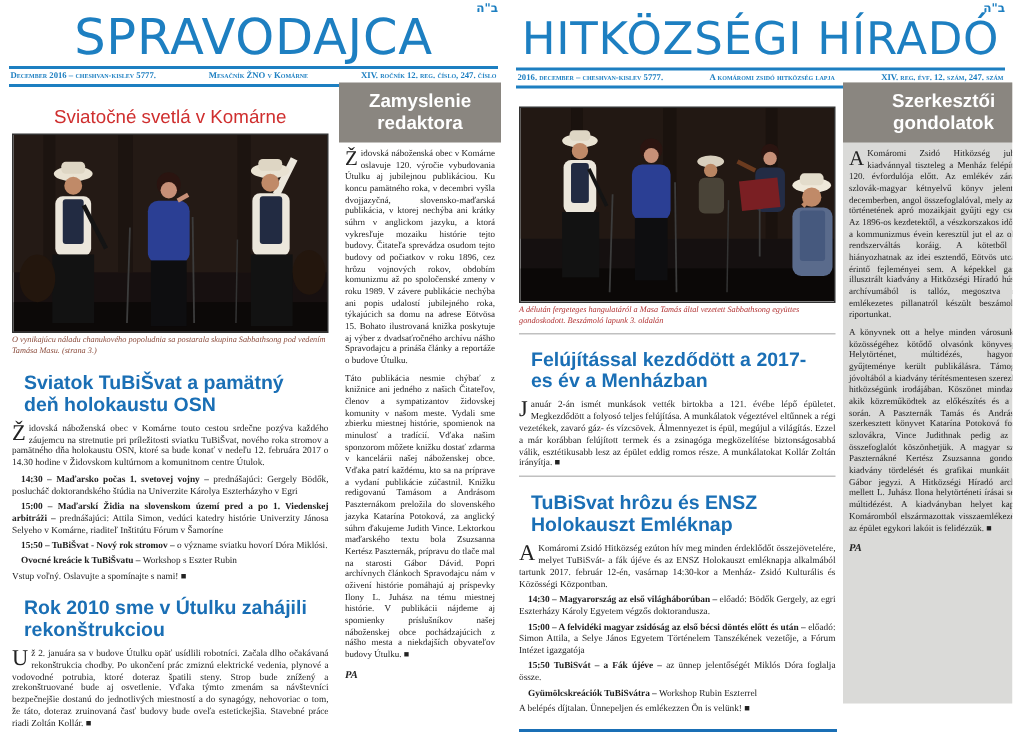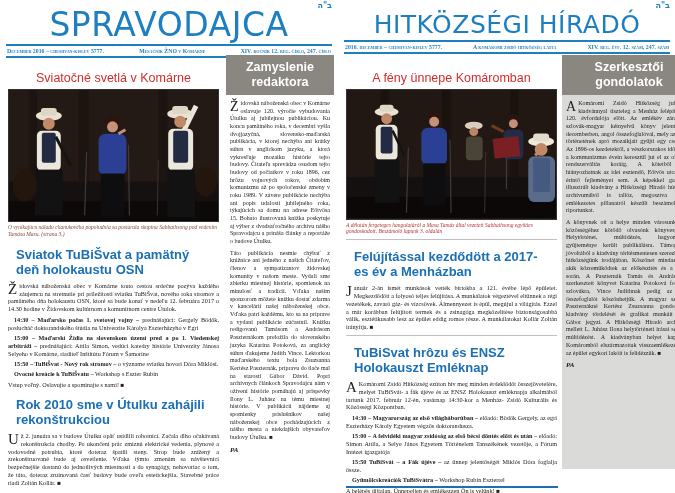--- a/index.html
+++ b/index.html
@@ -9,21 +9,21 @@
   .page-left{left:0;}
   .page-right{left:338px;}
 
   
   .masthead{position:absolute;top:0;left:6px;right:5px;}
   .bh{position:absolute;top:1px;right:0;color:#1d7fc1;font-size:8px;font-weight:bold;
       font-family:"DejaVu Sans",sans-serif;}
   .mast-title{margin-top:8px;text-align:center;color:#1d7fc1;line-height:1;
       font-family:"DejaVu Sans",sans-serif;font-weight:400;letter-spacing:.5px;}
   .page-left .mast-title{font-size:33px;}
-  .page-right .mast-title{font-size:25px;margin-top:12px;}
+  .page-right .mast-title{font-size:30px;margin-top:12px;}
   .mast-rule{height:2px;background:#1d7fc1;margin-top:3px;}
   .dateline{display:flex;justify-content:space-between;align-items:baseline;
       color:#1d7fc1;font-weight:bold;font-size:5.8px;font-variant:small-caps;
       padding:2px 1px;}
   .mast-rule2{height:2px;background:#1d7fc1;}
 
   
   .main-col{position:absolute;left:8px;top:71px;width:211px;}
   .side-col{position:absolute;left:226px;top:55px;width:108px;}
   .side-col.graybg{background:#dadad8;padding:0 0 6px 0;left:224px;width:134px;height:408px;}
@@ -145,21 +145,20 @@
       <div class="mast-rule"></div>
       <div class="dateline">
         <span>2016. december – cheshvan-kislev 5777.</span>
         <span>A komáromi zsidó hitközség lapja</span>
         <span>XIV. reg. évf. 12. szám, 247. szám</span>
       </div>
       <div class="mast-rule2"></div>
     </div>
 
     <div class="main-col">
-      <div class="head-red">A fény ünnepe Komáromban</div>
 
       <svg class="photo" viewBox="0 0 211 130" xmlns="http://www.w3.org/2000/svg">
         <rect width="211" height="130" fill="#151010"></rect>
         <rect width="211" height="88" fill="#221813"></rect>
         <rect x="34" width="8" height="88" fill="#1a120e"></rect>
         <rect x="96" width="9" height="88" fill="#1a120e"></rect>
         <rect x="165" width="8" height="88" fill="#1a120e"></rect>
         <rect y="108" width="211" height="22" fill="#0b0807"></rect>
 
         <line x1="62" y1="58" x2="60" y2="124" stroke="#3c3c3c" stroke-width="1.2"></line>

